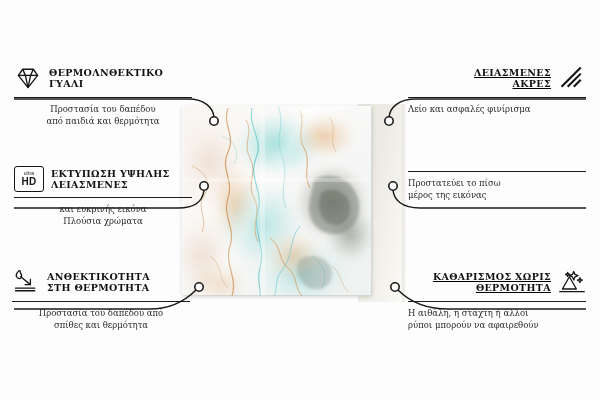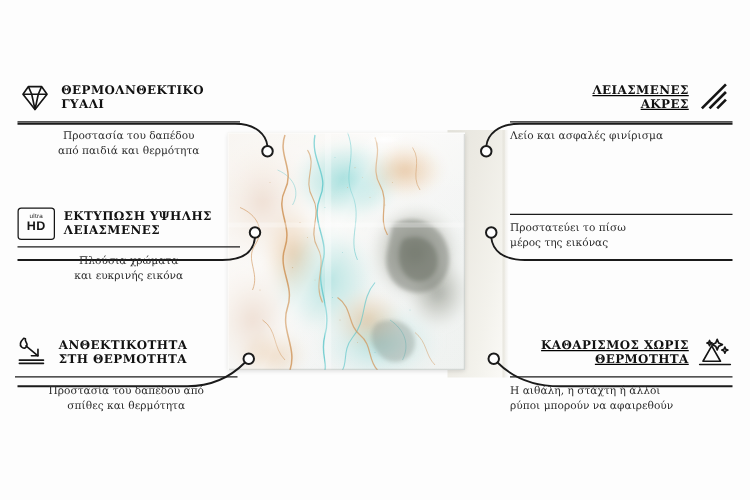--- a/index.html
+++ b/index.html
@@ -257,22 +257,22 @@
         <span class="u">ultra</span>
         <span class="h">HD</span>
       </div>
       <div class="titles">
         <span class="t-line">ΕΚΤΥΠΩΣΗ ΥΨΗΛΗΣ</span>
         <span class="t-line">ΛΕΙΑΣΜΕΝΕΣ</span>
       </div>
     </div>
     <div class="rule"></div>
     <div class="desc">
+      <div>και ευκρινής εικόνα</div>
       <div>Πλούσια χρώματα</div>
-      <div>και ευκρινής εικόνα</div>
     </div>
   </div>
 
   <div class="feature left f3">
     <div class="head">
       <svg class="icon" viewBox="0 0 32 32">
         <g fill="none" stroke="#151515" stroke-width="1.5" stroke-linecap="round" stroke-linejoin="round">
           <path d="M8 3 C 5 6, 4 9, 6 11 C 8 13, 11 12, 11 9 C 11 7, 9 6, 9.5 3.5 Z"></path>
           <path d="M10 10 L21 19"></path>
           <path d="M15 19 L21 19 L21 13"></path>

